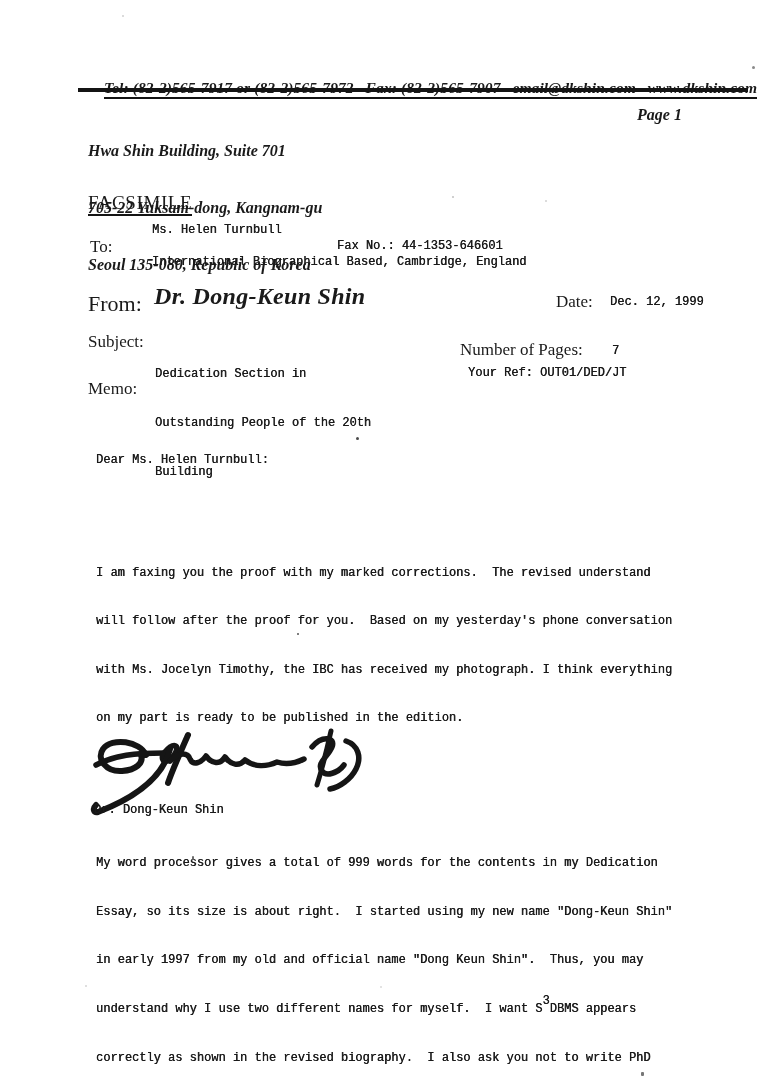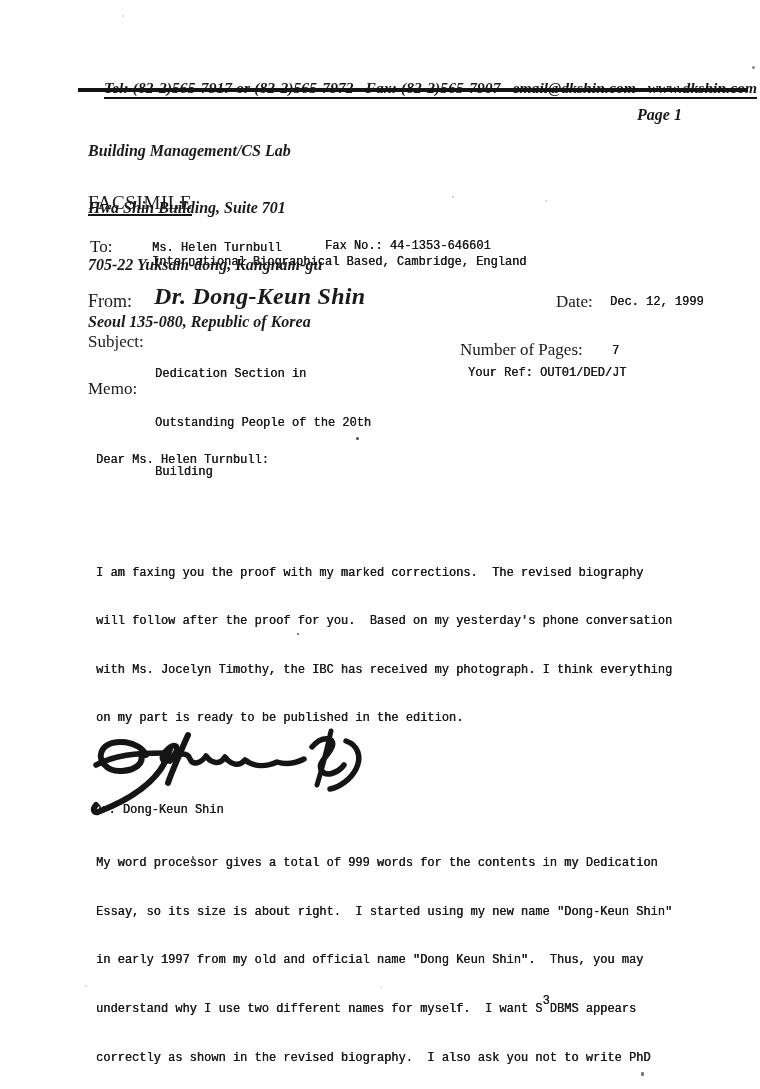--- a/index.html
+++ b/index.html
@@ -28,52 +28,51 @@
   }
   .contact .u { border-bottom:2.5px solid #121212; padding-bottom:1px; }
   .hrule { background:#141414; }
   .addr { font-size:16px; line-height:19px; white-space:pre; }
   .pagelbl { font-size:16px;text-align:right; }
   .facsimile {
     font-size:19px; letter-spacing:0.6px;
     border-bottom:2.5px solid #141414; padding-bottom:1px;
   }
   .lbl { font-size:17px; }
-  .from-lbl { font-size:18px; }
+  .from-lbl { font-size:22px; }
   .from-name { font-size:24px; letter-spacing:0.3px; }
   .body-line { white-space:pre; }
   .sup3 { position:relative; top:-8px; display:inline-block; }
   .speck { position:absolute; border-radius:50%; }
   .sig-svg { display:block; }
 </style>
 </head>
 <body>
 
 <div class="page">
 
   <div class="abs serif-bi contact" style="left:88px; top:61px;">
     <span class="u">Tel: (82-2)565-7917 or (82-2)565-7972   Fax: (82-2)565-7907   email@dkshin.com   www.dkshin.com</span>
   </div>
   <div class="abs hrule" style="left:78px; top:88px; width:670px; height:3.5px;"></div>
 
   <div class="abs serif-bi addr" style="left:88px; top:103px;">
-    <div>Building Management/CS Lab</div>
     <div>Hwa Shin Building, Suite 701</div>
     <div>705-22 Yuksam-dong, Kangnam-gu</div>
     <div>Seoul 135-080, Republic of Korea</div>
   </div>
   <div class="abs serif-bi pagelbl" style="left:637px; top:106px;">Page 1</div>
 
   <div class="abs serif-b" style="left:88px; top:192px;">
     <span class="facsimile">FACSIMILE</span>
   </div>
 
   <div class="abs serif-b lbl" style="left:90px; top:237px;">To:</div>
-  <div class="abs mono" style="left:152px; top:240px;">Ms. Helen Turnbull</div>
-  <div class="abs mono" style="left:325px; top:238px;text-align:right;">Fax No.: 44-1353-646601</div>
+  <div class="abs mono" style="left:152px; top:222px;">Ms. Helen Turnbull</div>
+  <div class="abs mono" style="left:337px; top:238px;text-align:right;">Fax No.: 44-1353-646601</div>
   <div class="abs mono" style="left:152px; top:254px;">International Biographical Based, Cambridge, England</div>
 
   <div class="abs serif-b from-lbl" style="left:88px; top:291px;">From:</div>
   <div class="abs serif-bi from-name" style="left:154px; top:283px;">Dr. Dong-Keun Shin</div>
   <div class="abs serif-b lbl" style="left:556px; top:292px;">Date:</div>
   <div class="abs mono" style="left:610px; top:294px;">Dec. 12, 1999</div>
 
   <div class="abs serif-b lbl" style="left:88px; top:332px;">Subject:</div>
   <div class="abs mono" style="left:155px; top:334px;">
     <div>Dedication Section in</div>
@@ -83,21 +82,21 @@
   <div class="abs serif-b lbl" style="left:460px; top:340px;">Number of Pages:</div>
   <div class="abs mono" style="left:612px; top:343px;">7</div>
   <div class="abs mono" style="left:468px; top:365px;">Your Ref: OUT01/DED/JT</div>
 
   <div class="abs serif-b lbl" style="left:88px; top:379px;">Memo:</div>
 
   <div class="abs mono" style="left:96px; top:420px;">
     <div class="body-line">Dear Ms. Helen Turnbull:</div>
 
     <div style="margin-top:15px;">
-      <div class="body-line">I am faxing you the proof with my marked corrections.  The revised biography</div>
+      <div class="body-line">I am faxing you the proof with my marked corrections.  The revised understand</div>
       <div class="body-line">will follow after the proof for you.  Based on my yesterday's phone conversation</div>
       <div class="body-line">with Ms. Jocelyn Timothy, the IBC has received my photograph. I think everything</div>
       <div class="body-line">on my part is ready to be published in the edition.</div>
     </div>
 
     <div style="margin-top:15px;">
       <div class="body-line">My word processor gives a total of 999 words for the contents in my Dedication</div>
       <div class="body-line">Essay, so its size is about right.  I started using my new name "Dong-Keun Shin"</div>
       <div class="body-line">in early 1997 from my old and official name "Dong Keun Shin".  Thus, you may</div>
       <div class="body-line"><span>understand why I use two different names for myself.  I want S</span><span class="sup3">3</span><span>DBMS appears</span></div>

